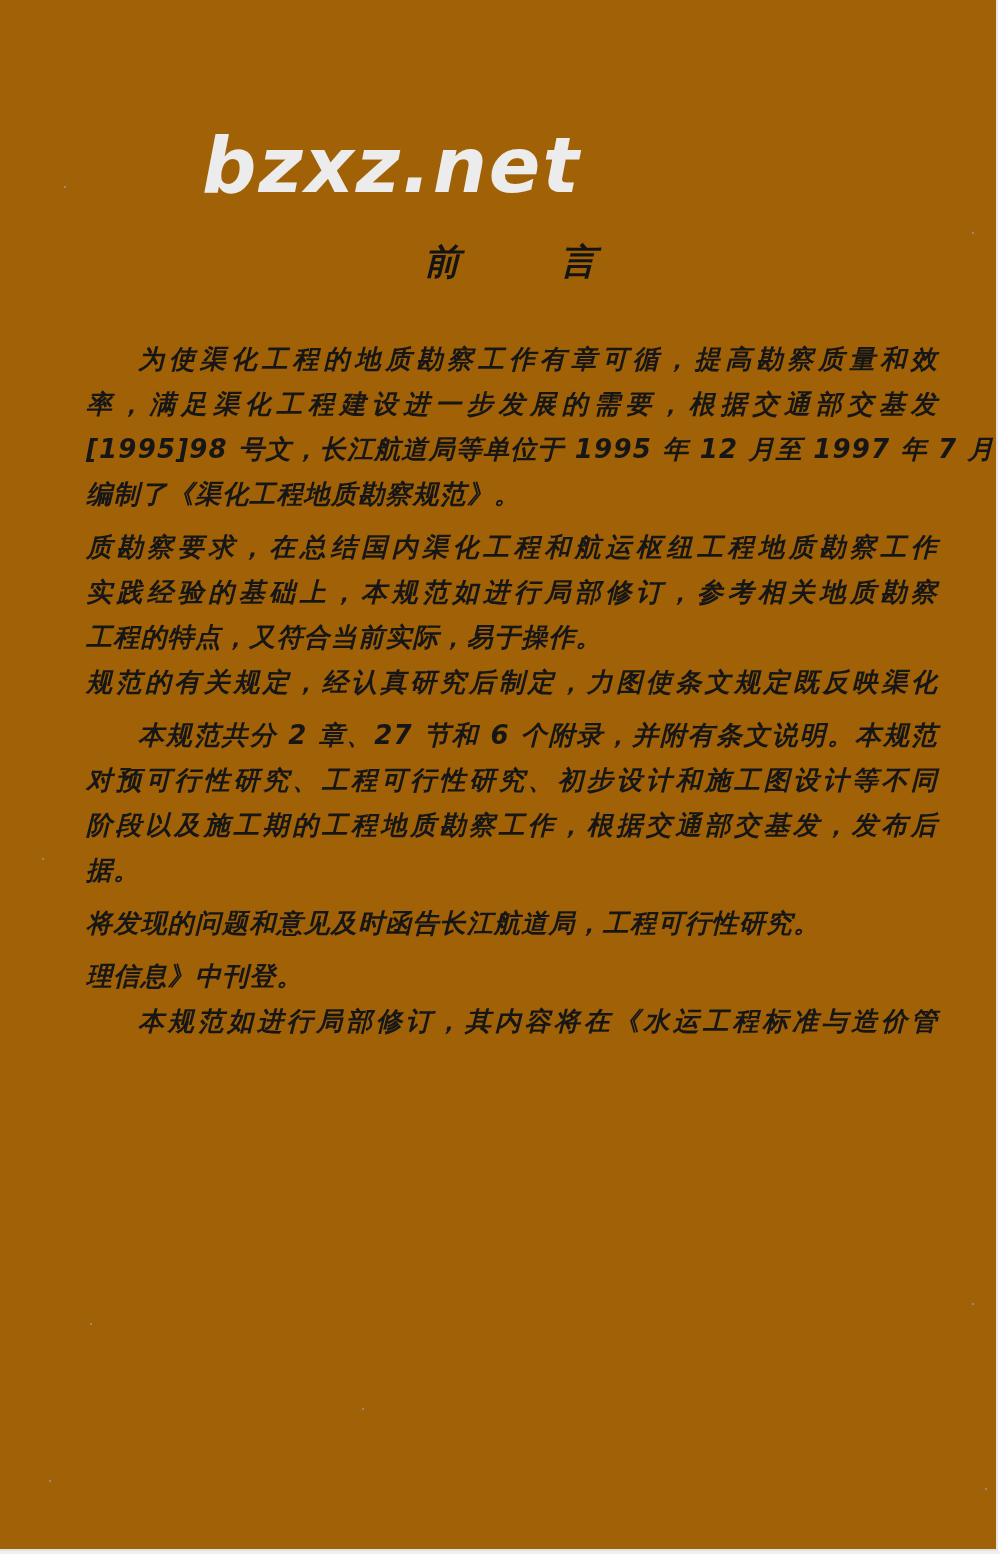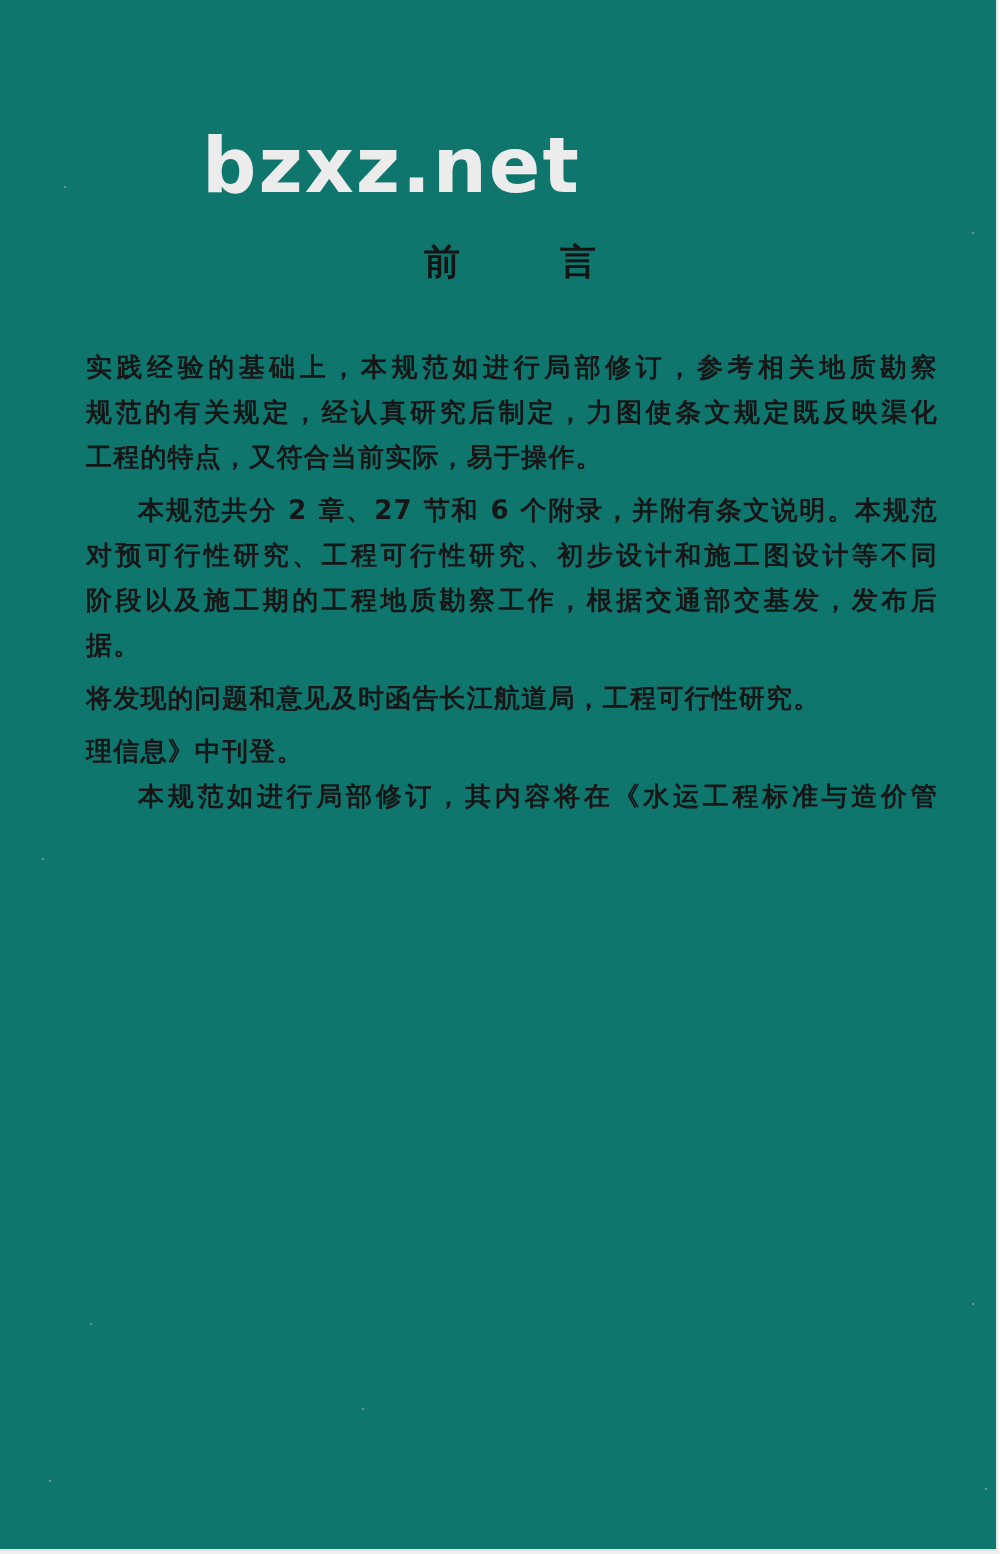--- a/index.html
+++ b/index.html
@@ -13,23 +13,24 @@
       position: relative;
       overflow: hidden;
       font-family: "DejaVu Serif", "Liberation Serif", serif;
       color: #141414;
     }
     .page {
       position: absolute;
       left: 0; top: 0;
       width: 996px;
       height: 1549px;
-      background: #0f766e;
+      background: #a16207;
       border-right: 2px solid #e6e6e6;
       border-bottom: 3px solid #e2e2e2;
+      font-style: italic;
     }
     .bottom-strip {
       position: absolute;
       left: 0; top: 1551px;
       width: 1000px; height: 3px;
       background: #f0f0f0;
     }
     .watermark {
       position: absolute;
       left: 202px;
@@ -95,26 +96,33 @@
 
 <div class="page">
   <div class="watermark">bzxz.net</div>
 
   <div class="title">
     <span>前</span><span class="sep"></span><span>言</span>
   </div>
 
   <div class="body">
 
+    <div class="para para-wrap" style="margin-bottom:0;">
+      <span class="line indent">为使渠化工程的地质勘察工作有章可循，提高勘察质量和效</span>
+      <span class="line">率，满足渠化工程建设进一步发展的需要，根据交通部交基发</span>
+      <span class="line">[1995]98 号文，长江航道局等单位于 1995 年 12 月至 1997 年 7 月</span>
+      <span class="line last">编制了《渠化工程地质勘察规范》。</span>
+    </div>
     <div style="height:8px"></div>
 
     <div class="para para-wrap">
+      <span class="line">质勘察要求，在总结国内渠化工程和航运枢纽工程地质勘察工作</span>
       <span class="line">实践经验的基础上，本规范如进行局部修订，参考相关地质勘察</span>
+      <span class="line last">工程的特点，又符合当前实际，易于操作。</span>
       <span class="line">规范的有关规定，经认真研究后制定，力图使条文规定既反映渠化</span>
-      <span class="line last">工程的特点，又符合当前实际，易于操作。</span>
     </div>
     <div style="height:8px"></div>
 
     <div class="para para-wrap">
       <span class="line indent">本规范共分 2 章、27 节和 6 个附录，并附有条文说明。本规范</span>
       <span class="line">对预可行性研究、工程可行性研究、初步设计和施工图设计等不同</span>
       <span class="line">阶段以及施工期的工程地质勘察工作，根据交通部交基发，发布后</span>
       <span class="line last">据。</span>
     </div>
     <div style="height:8px"></div>

